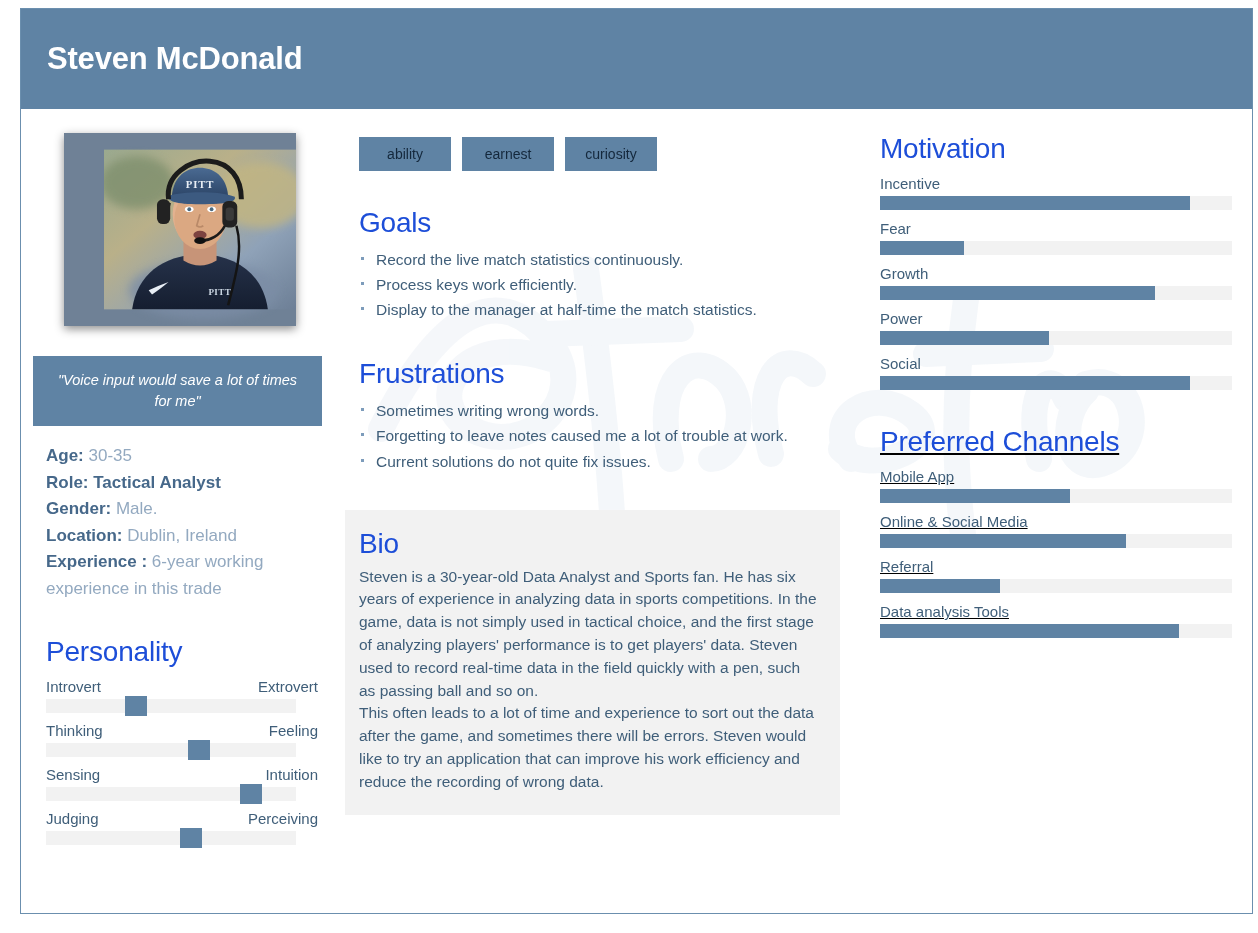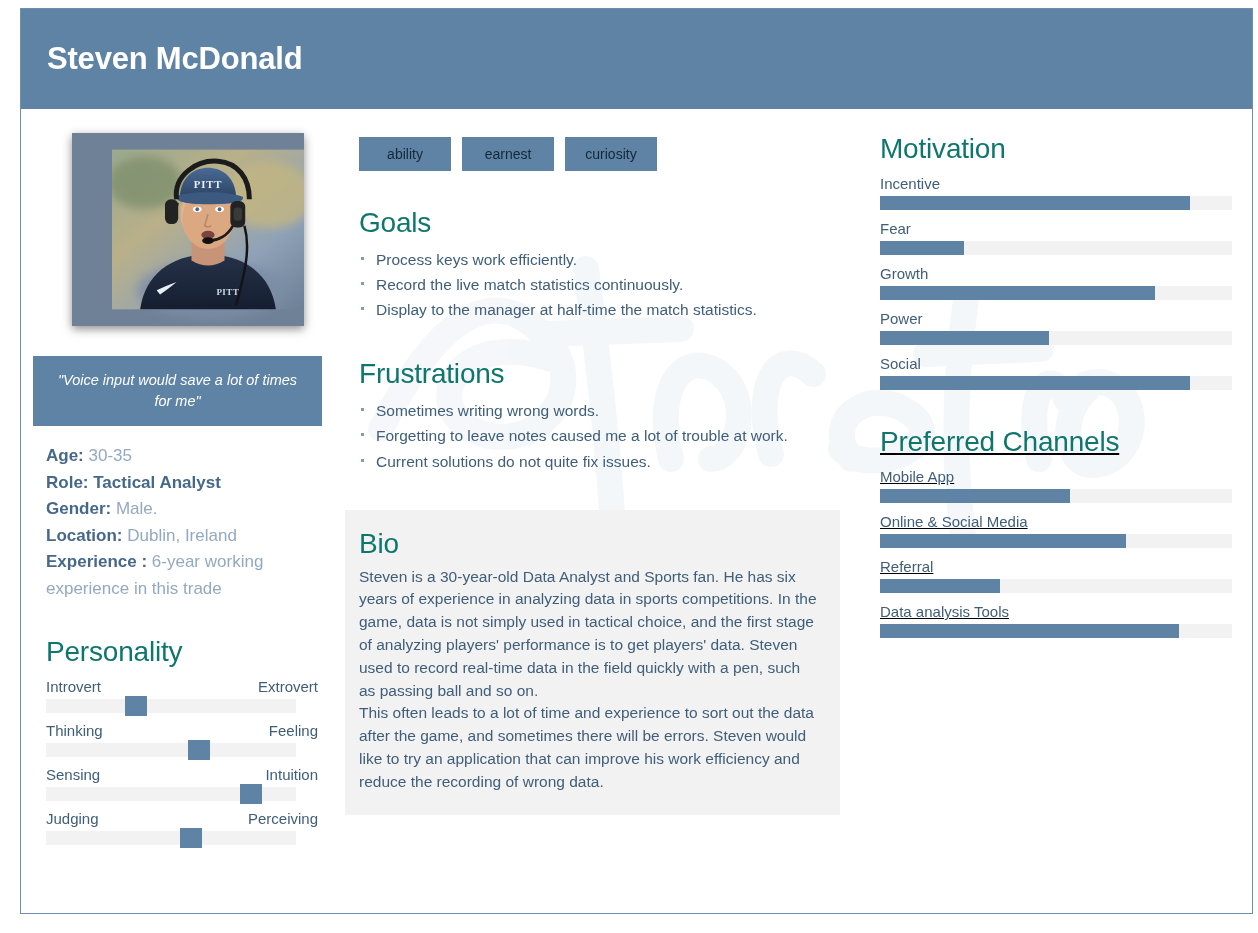--- a/index.html
+++ b/index.html
@@ -58,21 +58,21 @@
   }
 
   
   .col-left   { width: 312px; padding: 24px 0 0 12px; position: relative; }
   .col-mid    { width: 525px; padding: 24px 0 0 12px; position: relative; }
   .col-right  { width: 380px; padding: 24px 18px 0 22px; position: relative; }
 
   
   .photo-wrap {
     width: 232px; height: 193px;
-    margin-left: 39px;
+    margin-left: 31px;
     box-shadow: 0 3px 9px rgba(0,0,0,0.45);
     overflow: hidden;
     position: relative;
     background: #6f8196;
     padding-left: 40px;
   }
   .photo { width: 100%; height: 100%; display: block; }
 
   
   .quote {
@@ -100,21 +100,21 @@
     color: #8ba4bd;
   }
   .facts .k { font-weight: bold; color: #46688a; }
   .facts .v { color: #93a9c0; }
   .facts .v-strong { color: #46688a; font-weight: bold; }
 
   
   h2.section {
     font-size: 28px;
     font-weight: normal;
-    color: #0f766e;
+    color: #1d4ed8;
     margin: 0 0 10px 0;
     letter-spacing: -0.2px;
   }
   .personality { margin-top: 34px; margin-left: 13px; width: 272px; }
   .pers-row { margin-bottom: 9px; }
   .pers-labels {
     display: flex; justify-content: space-between;
     font-size: 15px; color: #3f5e79;
     margin-bottom: 4px;
   }
@@ -370,22 +370,22 @@
 
         <div class="tags" id="tags">
             <div class="tag">ability</div>
             <div class="tag">earnest</div>
             <div class="tag">curiosity</div>
           </div>
 
         <div class="block">
           <h2 class="section">Goals</h2>
           <ul id="goals-list">
+              <li>Record the live match statistics continuously.</li>
               <li>Process keys work efficiently.</li>
-              <li>Record the live match statistics continuously.</li>
               <li>Display to the manager at half-time the match statistics.</li>
             </ul>
         </div>
 
         <div class="block">
           <h2 class="section">Frustrations</h2>
           <ul id="frustrations-list">
               <li>Sometimes writing wrong words.</li>
               <li>Forgetting to leave notes caused me a lot of trouble at work.</li>
               <li>Current solutions do not quite fix issues.</li>

